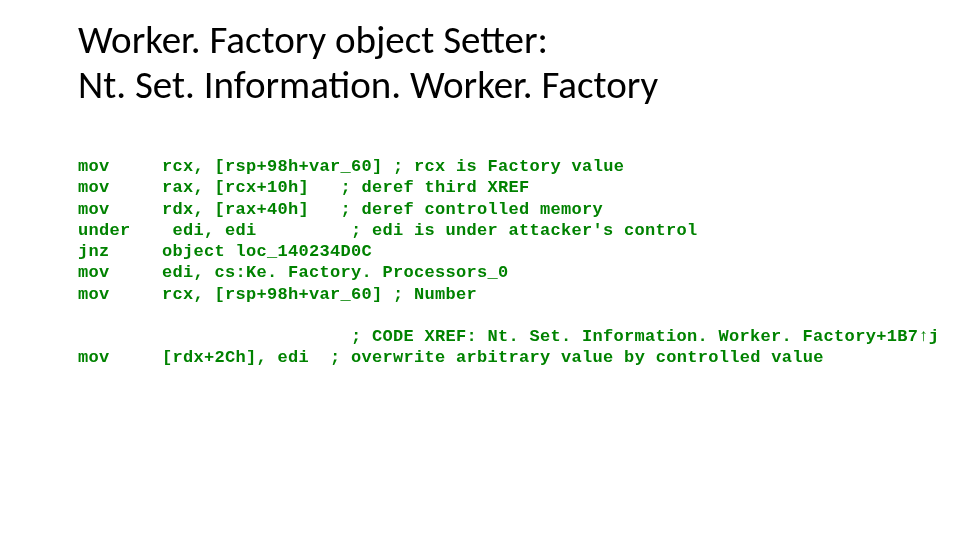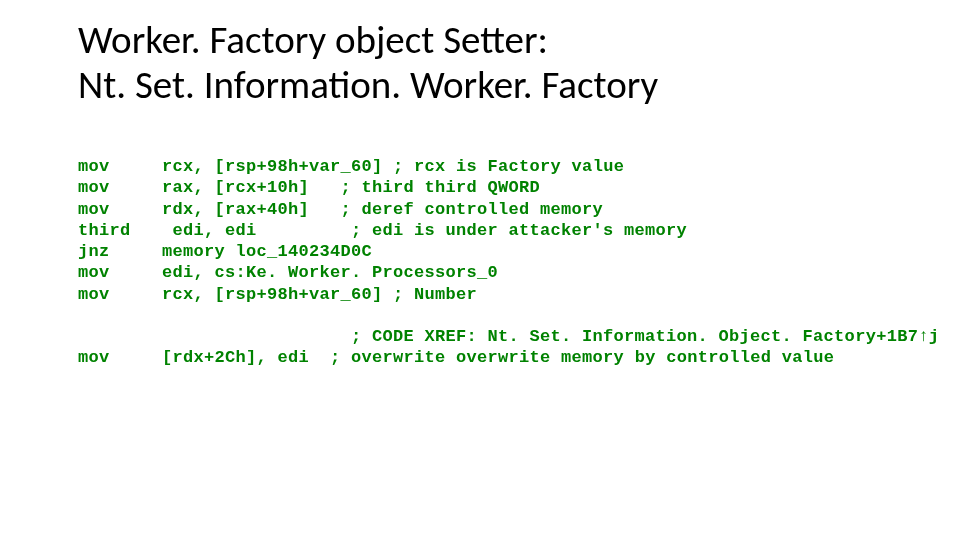--- a/index.html
+++ b/index.html
@@ -43,23 +43,23 @@
 <body>
 
 <div class="slide">
 
   <div class="title">
     <span>Worker. Factory object Setter:</span><br>
     <span>Nt. Set. Information. Worker. Factory</span>
   </div>
 
   <div class="code"><span><span>mov</span>     <span>rcx, [rsp+98h+var_60]</span> <span>; rcx is Factory value</span></span>
-<span><span>mov</span>     <span>rax, [rcx+10h]</span>   <span>; third third QWORD</span></span>
+<span><span>mov</span>     <span>rax, [rcx+10h]</span>   <span>; deref third XREF</span></span>
 <span><span>mov</span>     <span>rdx, [rax+40h]</span>   <span>; deref controlled memory</span></span>
-<span><span>third</span>    <span>edi, edi</span>         <span>; edi is under attacker's memory</span></span>
-<span><span>jnz</span>     <span>memory loc_140234D0C</span></span>
-<span><span>mov</span>     <span>edi, cs:Ke. Worker. Processors_0</span></span>
+<span><span>under</span>    <span>edi, edi</span>         <span>; edi is under attacker's control</span></span>
+<span><span>jnz</span>     <span>object loc_140234D0C</span></span>
+<span><span>mov</span>     <span>edi, cs:Ke. Factory. Processors_0</span></span>
 <span><span>mov</span>     <span>rcx, [rsp+98h+var_60]</span> <span>; Number</span></span>
 
-                          <span>; CODE XREF: Nt. Set. Information. Object. Factory+1B7↑j</span>
-<span><span>mov</span>     <span>[rdx+2Ch], edi</span>  <span>; overwrite overwrite memory by controlled value</span></span></div>
+                          <span>; CODE XREF: Nt. Set. Information. Worker. Factory+1B7↑j</span>
+<span><span>mov</span>     <span>[rdx+2Ch], edi</span>  <span>; overwrite arbitrary value by controlled value</span></span></div>
 
 </div>
 
 </body></html>

